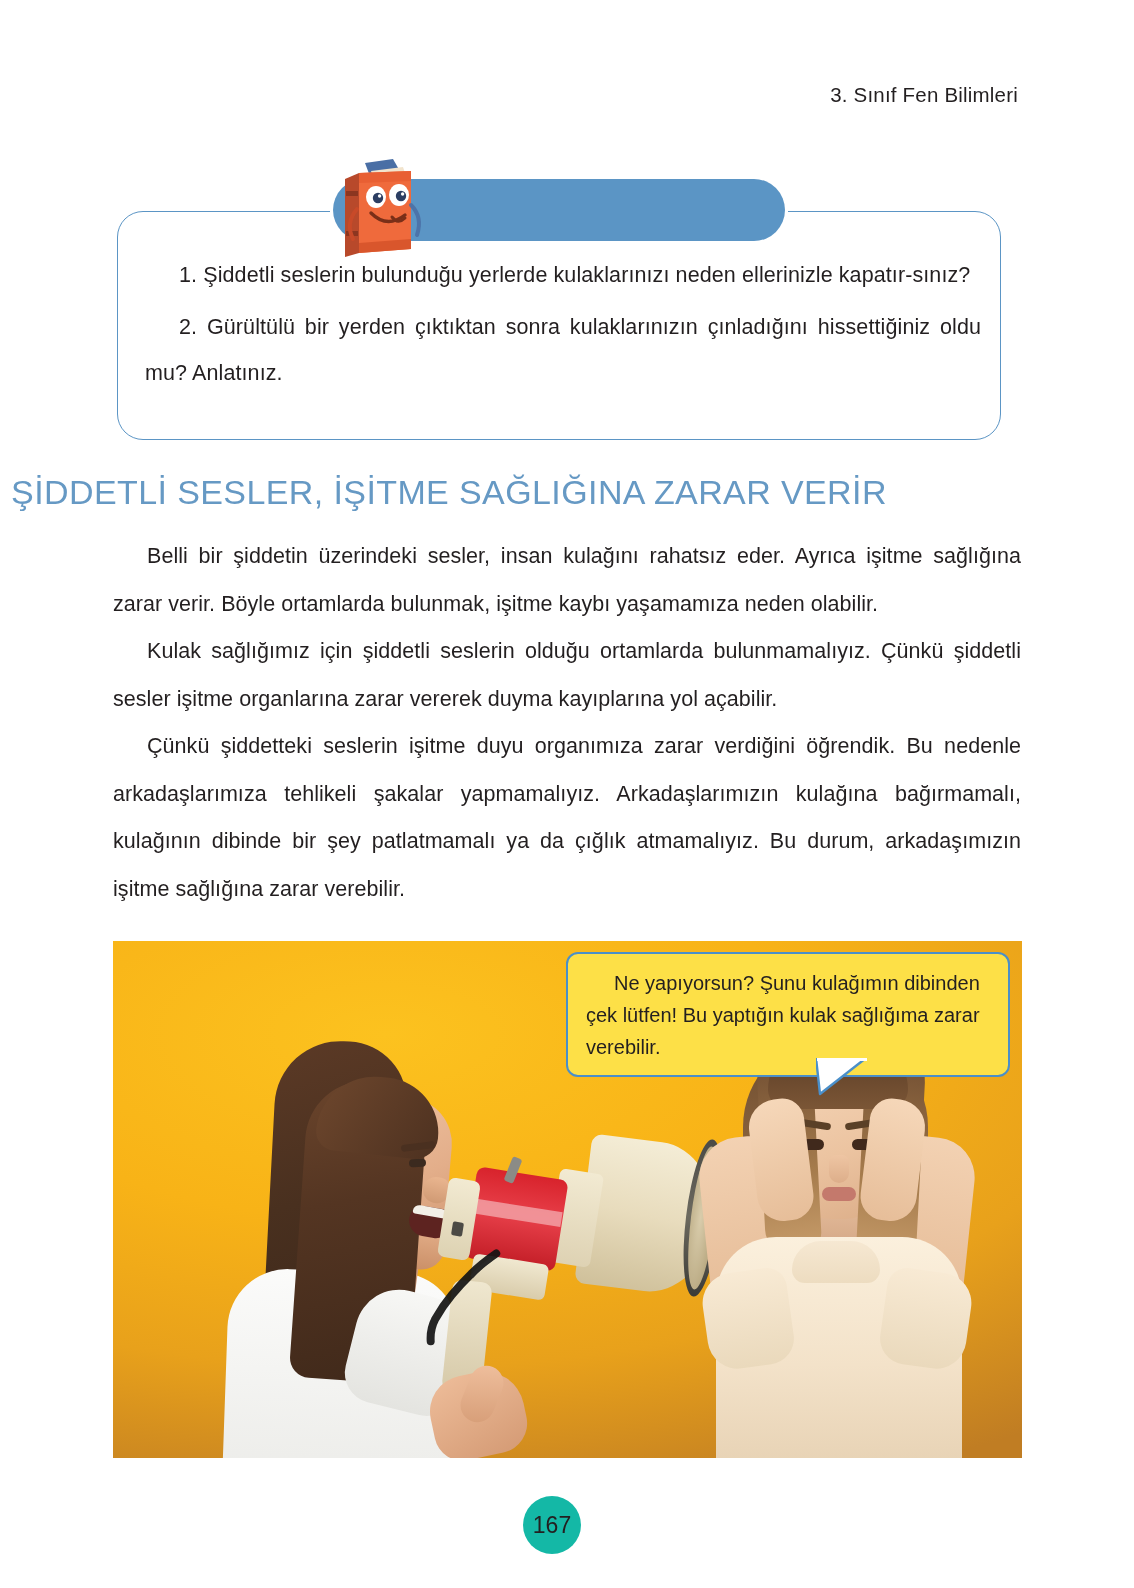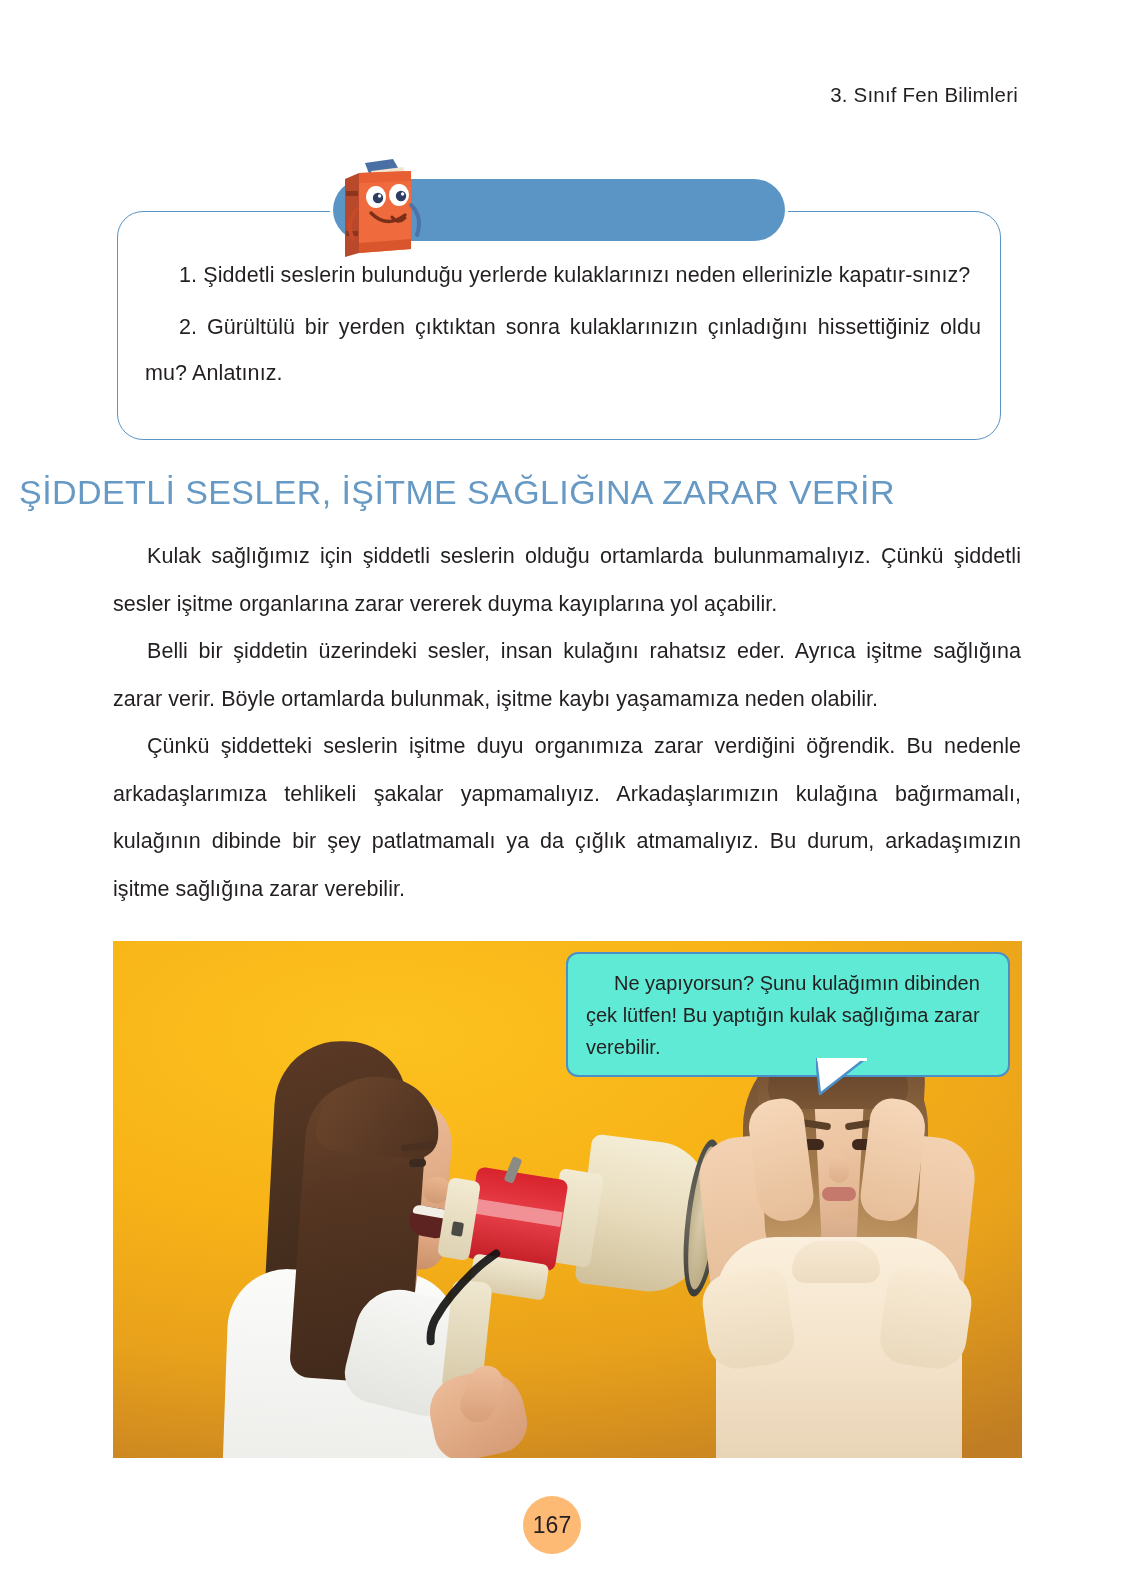--- a/index.html
+++ b/index.html
@@ -100,21 +100,21 @@
     text-align-last: left;
     letter-spacing: 0.1px;
     margin: 6px;
   }
   .q-line.indent { text-indent: 34px; }
   .q-num { font-weight: 400; }
 
   
   .section-title {
     position: absolute;
-    left: 8px;
+    left: 0;
     top: 473px;
     width: 898px;
     text-align: center;
     font-family: "Liberation Sans", sans-serif;
     font-size: 34px;
     letter-spacing: 0.4px;
     color: #6699c4;
     white-space: nowrap;
   }
 
@@ -519,21 +519,21 @@
     transform: rotate(8deg);
   }
 
   
   .bubble {
     position: absolute;
     left: 566px;
     top: 952px;
     width: 444px;
     min-height: 108px;
-    background: #5eead4;
+    background: #fde047;
     border: 2.2px solid #4a8fc9;
     border-radius: 12px;
     box-sizing: border-box;
     padding: 13px 18px 12px 18px;
   }
   .bubble p {
     margin: 0;
     font-family: "Liberation Sans", sans-serif;
     font-size: 20px;
     line-height: 32px;
@@ -550,21 +550,21 @@
   }
 
   
   .page-number {
     position: absolute;
     left: 523px;
     top: 1496px;
     width: 58px;
     height: 58px;
     border-radius: 50%;
-    background: #fdba74;
+    background: #14b8a6;
     display: flex;
     align-items: center;
     justify-content: center;
     font-family: "Liberation Sans", sans-serif;
     font-size: 23px;
     color: #231f20;
   }
 </style>
 </head>
 <body>
@@ -616,22 +616,22 @@
     </p>
     <p class="q-line indent">
       <span class="q-num">2.</span>
       <span>Gürültülü bir yerden çıktıktan sonra kulaklarınızın çınladığını hissettiğiniz oldu mu? Anlatınız.</span>
     </p>
   </div>
 
   <div class="section-title">ŞİDDETLİ SESLER, İŞİTME SAĞLIĞINA ZARAR VERİR</div>
 
   <div class="body-copy">
+    <p>Belli bir şiddetin üzerindeki sesler, insan kulağını rahatsız eder. Ayrıca işitme sağlığına zarar verir. Böyle ortamlarda bulunmak, işitme kaybı yaşamamıza neden olabilir.</p>
     <p>Kulak sağlığımız için şiddetli seslerin olduğu ortamlarda bulunmamalıyız. Çünkü şiddetli sesler işitme organlarına zarar vererek duyma kayıplarına yol açabilir.</p>
-    <p>Belli bir şiddetin üzerindeki sesler, insan kulağını rahatsız eder. Ayrıca işitme sağlığına zarar verir. Böyle ortamlarda bulunmak, işitme kaybı yaşamamıza neden olabilir.</p>
     <p>Çünkü şiddetteki seslerin işitme duyu organımıza zarar verdiğini öğrendik. Bu nedenle arkadaşlarımıza tehlikeli şakalar yapmamalıyız. Arkadaşlarımızın kulağına bağırmamalı, kulağının dibinde bir şey patlatmamalı ya da çığlık atmamalıyız. Bu durum, arkadaşımızın işitme sağlığına zarar verebilir.</p>
   </div>
 
   <div class="photo">
 
     <div class="l-hair-back"></div>
     <div class="l-shirt"></div>
     <div class="l-neck"></div>
     <div class="l-face"></div>
     <div class="l-chin"></div>

